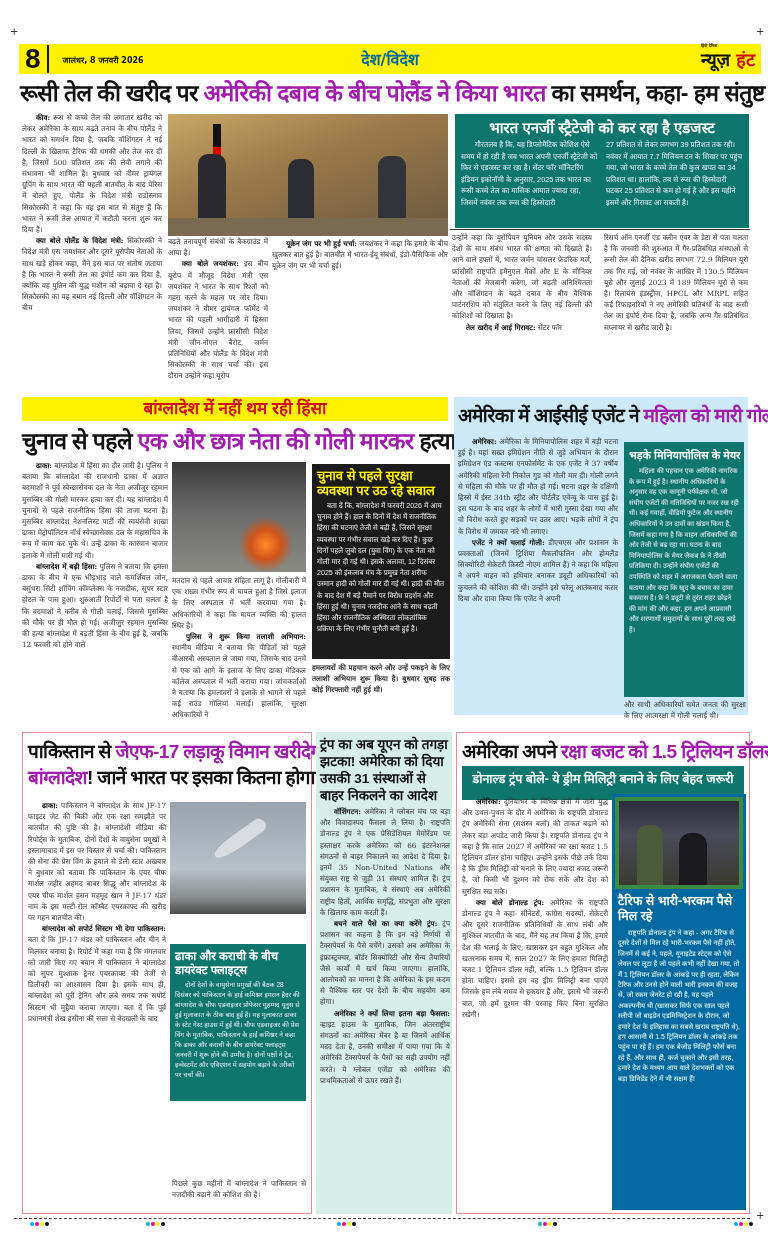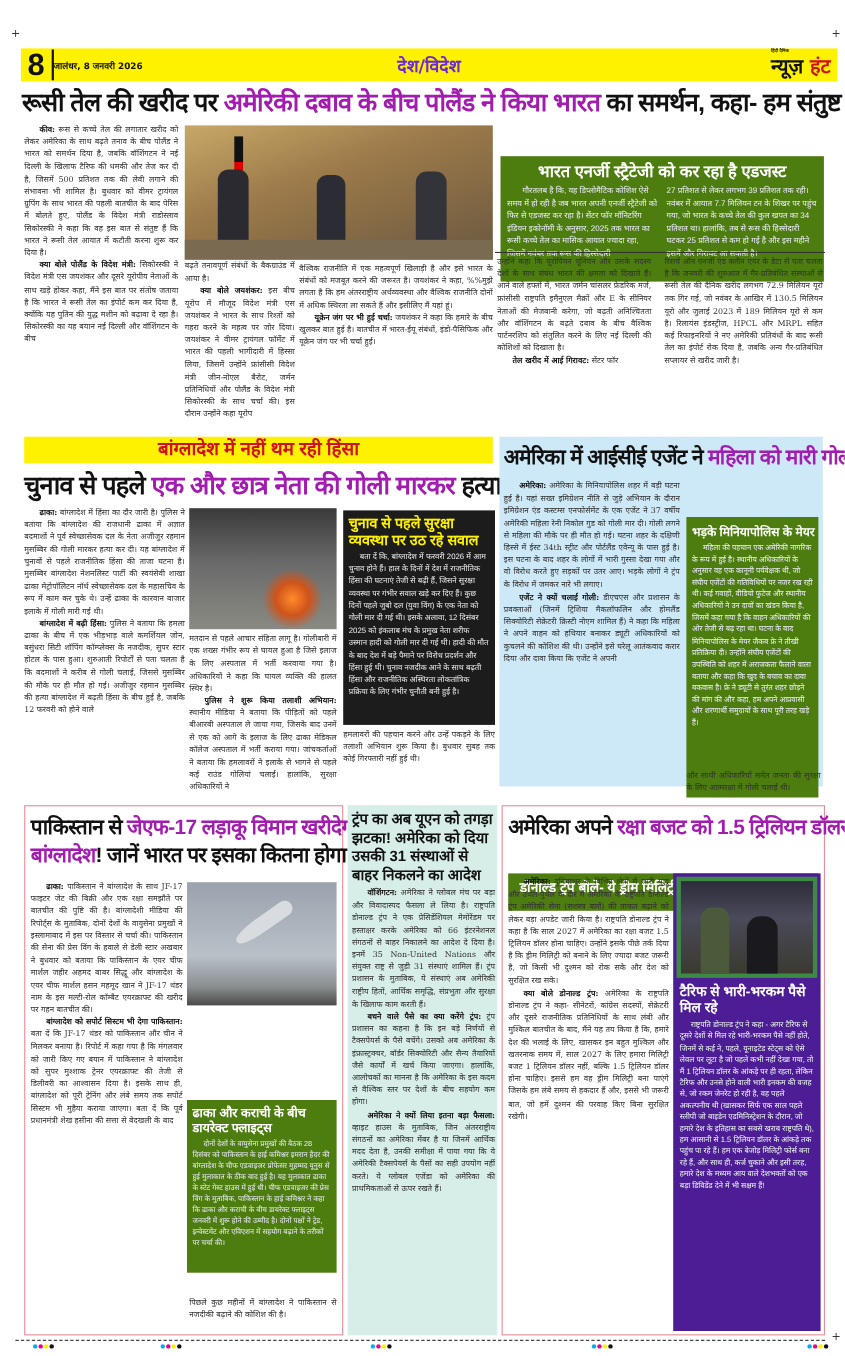--- a/index.html
+++ b/index.html
@@ -1,41 +1,41 @@
 <!DOCTYPE html>
 <html><head>
 <meta charset="utf-8">
 <style>
   * { box-sizing: border-box; margin: 0; padding: 0; }
   body { width: 768px; height: 1233px; background: #fff; font-family: "DejaVu Sans", sans-serif; color: #222; position: relative; overflow: hidden; }
   .page { position: absolute; left: 26px; top: 44px; width: 728px; }
   .masthead { height: 44px; background: #fff200; display: flex; align-items: center; position: relative; }
   .page-no { font-family: "Liberation Sans", sans-serif; font-weight: bold; font-size: 34px; color: #111; padding: 0 6px 0 6px; border-right: 2px solid #111; line-height: 36px; }
-  .dateline { font-size: 8px; color: #111; padding-left: 0; font-weight: bold; }
-  .section { position: absolute; left: 0; right: 0; text-align: center; font-size: 16px; font-weight: bold; color: #6d28d9; }
+  .dateline { font-size: 8px; color: #111; padding-left: 14px; font-weight: bold; }
+  .section { position: absolute; left: 0; right: 0; text-align: center; font-size: 16px; font-weight: bold; color: #0369a1; }
   .brand { position: absolute; right: 6px; font-size: 18px; font-weight: bold; color: #111; }
   .brand .hunt { color: #d0101b; }
   .brand .tiny { position: absolute; top: -4px; left: 0; font-size: 4px; color: #111; }
   .red { color: #a21caf; }
   .body-text { font-family: "DejaVu Serif", serif; font-size: 7.2px; line-height: 11.2px; text-align: justify; color: #333; }
   .body-text b { color: #111; }
   .indent { text-indent: 14px; }
   .abs { position: absolute; }
   .photo { background: linear-gradient(160deg, #c8a868 0%, #9c7a4a 40%, #6a5840 100%); }
   .photo-violence { background: radial-gradient(circle at 70% 75%, #ff8a2a 0%, #d0541a 12%, transparent 22%), linear-gradient(180deg, #3a3a3a 0%, #6a6a6a 45%, #8a8a84 100%); }
   .photo-jet { background: linear-gradient(180deg, #9aa3ad 0%, #b8c0c8 60%, #8a8e90 85%, #4a4a48 100%); }
   .photo-army { background: linear-gradient(180deg, #2c2c3a 0%, #4a4a5a 40%, #3a3a30 100%); border: 4px solid #3d8a44; }
-  .navy-box { background: #4d7c0f; color: #fff; margin-top: 28px; }
+  .navy-box { background: #0f766e; color: #fff; }
   .navy-box .box-title { font-family: "Liberation Sans", sans-serif; font-weight: bold; color: #fff; }
   .navy-box .box-text { font-family: "Liberation Sans", sans-serif; font-size: 7.3px; line-height: 11.6px; color: #eef; }
   .black-box { background: #1c1c1c; color: #fff; }
   .yellow-band { background: #fff200; color: #d0101b; font-weight: bold; text-align: center; font-family: "Liberation Sans", sans-serif; }
   .lightblue { background: #cde9f7; }
   .teal { background: #d6ede8; }
-  .green-box { background: #4c1d95; color: #fff; }
+  .green-box { background: #0369a1; color: #fff; }
   .pink-frame { border: 1.5px solid #e88c96; }
   .hl { font-family: "Liberation Sans", sans-serif; font-weight: bold; color: #111; white-space: nowrap; }
   .dash-line { border-top: 1.5px dashed #444; }
   .reg-mark { position: absolute; font-size: 10px; color: #333; }
   .dots { position: absolute; display: flex; gap: 1px; }
   .dots span { width: 4px; height: 4px; border-radius: 50%; display: inline-block; }
 </style>
 </head>
 <body>
 
@@ -72,21 +72,20 @@
   <div style="position:absolute;left:210px;top:42px;width:28px;height:68px;background:#33333a;border-radius:10px 10px 0 0;"></div>
   <div style="position:absolute;left:0;bottom:0;width:100%;height:18px;background:#7a6a52;"></div>
 </div>
 
 <div class="abs body-text" style="left:168px;top:236px;width:100px;">
   <p><span>बढ़ते तनावपूर्ण संबंधों के बैकग्राउंड में आया है।</span></p>
   <p class="indent"><b>क्या बोले जयशंकर:</b><span> इस बीच यूरोप में मौजूद विदेश मंत्री एस जयशंकर ने भारत के साथ रिश्तों को गहरा करने के महत्व पर जोर दिया। जयशंकर ने वीमर ट्रायंगल फॉर्मेट में भारत की पहली भागीदारी में हिस्सा लिया, जिसमें उन्होंने फ्रांसीसी विदेश मंत्री जीन-नोएल बैरोट, जर्मन प्रतिनिधियों और पोलैंड के विदेश मंत्री सिकोरस्की के साथ चर्चा की। इस दौरान उन्होंने कहा यूरोप</span></p>
 </div>
 
 <div class="abs body-text" style="left:272px;top:238px;width:176px;">
-  <p><span>वैश्विक राजनीति में एक महत्वपूर्ण खिलाड़ी है और इसे भारत के संबंधों को मजबूत करने की जरूरत है। जयशंकर ने कहा, %%मुझे लगता है कि हम अंतरराष्ट्रीय अर्थव्यवस्था और वैश्विक राजनीति दोनों में अधिक स्थिरता ला सकते हैं और इसीलिए मैं यहां हूं।</span></p>
   <p class="indent"><b>यूक्रेन जंग पर भी हुई चर्चा:</b><span> जयशंकर ने कहा कि हमारे के बीच खुलकर बात हुई है। बातचीत में भारत-ईयू संबंधों, इंडो-पैसिफिक और यूक्रेन जंग पर भी चर्चा हुई।</span></p>
 </div>
 
 <div class="abs navy-box" style="left:455px;top:114px;width:294px;height:114px;padding:3px 6px;">
   <div class="box-title" style="font-size:15px;text-align:center;margin-bottom:2px;white-space:nowrap;">भारत एनर्जी स्ट्रैटेजी को कर रहा है एडजस्ट</div>
   <div style="display:flex;gap:8px;">
     <div class="box-text indent" style="flex:1;">गौरतलब है कि, यह डिप्लोमैटिक कोशिश ऐसे समय में हो रही है जब भारत अपनी एनर्जी स्ट्रैटेजी को फिर से एडजस्ट कर रहा है। सेंटर फॉर मॉनिटरिंग इंडियन इकोनॉमी के अनुसार, 2025 तक भारत का रूसी कच्चे तेल का मासिक आयात ज्यादा रहा, जिसमें नवंबर तक रूस की हिस्सेदारी</div>
     <div class="box-text" style="flex:1;">27 प्रतिशत से लेकर लगभग 39 प्रतिशत तक रही। नवंबर में आयात 7.7 मिलियन टन के शिखर पर पहुंच गया, जो भारत के कच्चे तेल की कुल खपत का 34 प्रतिशत था। हालांकि, तब से रूस की हिस्सेदारी घटकर 25 प्रतिशत से कम हो गई है और इस महीने इसमें और गिरावट आ सकती है।</div>
   </div>
 </div>
@@ -116,21 +115,21 @@
 <div class="abs body-text" style="left:172px;top:575px;width:134px;">
   <p><span>मतदान से पहले आचार संहिता लागू है। गोलीबारी में एक शख्स गंभीर रूप से घायल हुआ है जिसे इलाज के लिए अस्पताल में भर्ती करवाया गया है। अधिकारियों ने कहा कि घायल व्यक्ति की हालत स्थिर है।</span></p>
   <p class="indent"><b>पुलिस ने शुरू किया तलाशी अभियान:</b><span> स्थानीय मीडिया ने बताया कि पीड़ितों को पहले बीआरबी अस्पताल ले जाया गया, जिसके बाद उनमें से एक को आगे के इलाज के लिए ढाका मेडिकल कॉलेज अस्पताल में भर्ती कराया गया। जांचकर्ताओं ने बताया कि हमलावरों ने इलाके से भागने से पहले कई राउंड गोलियां चलाईं। हालांकि, सुरक्षा अधिकारियों ने</span></p>
 </div>
 
 <div class="abs black-box" style="left:312px;top:464px;width:138px;height:195px;padding:4px 5px;">
   <div style="font-family:'Liberation Sans',sans-serif;font-weight:bold;font-size:13px;line-height:15px;color:#fff200;margin-bottom:3px;">चुनाव से पहले सुरक्षा व्यवस्था पर उठ रहे सवाल</div>
   <div style="font-family:'Liberation Sans',sans-serif;font-size:7.1px;line-height:11.2px;color:#eee;text-indent:10px;">बता दें कि, बांग्लादेश में फरवरी 2026 में आम चुनाव होने हैं। हाल के दिनों में देश में राजनीतिक हिंसा की घटनाएं तेजी से बढ़ी हैं, जिसने सुरक्षा व्यवस्था पर गंभीर सवाल खड़े कर दिए हैं। कुछ दिनों पहले जुबो दल (युवा विंग) के एक नेता को गोली मार दी गई थी। इसके अलावा, 12 दिसंबर 2025 को इंकलाब मंच के प्रमुख नेता शरीफ उस्मान हादी को गोली मार दी गई थी। हादी की मौत के बाद देश में बड़े पैमाने पर विरोध प्रदर्शन और हिंसा हुई थी। चुनाव नजदीक आने के साथ बढ़ती हिंसा और राजनीतिक अस्थिरता लोकतांत्रिक प्रक्रिया के लिए गंभीर चुनौती बनी हुई है।</div>
 </div>
 
-<div class="abs body-text" style="left:312px;top:662px;width:138px;">
+<div class="abs body-text" style="left:312px;top:662px;width:138px;font-weight:bold;">
   <p><span>हमलावरों की पहचान करने और उन्हें पकड़ने के लिए तलाशी अभियान शुरू किया है। बुधवार सुबह तक कोई गिरफ्तारी नहीं हुई थी।</span></p>
 </div>
 
 <div class="abs lightblue" style="left:454px;top:397px;width:294px;height:318px;"></div>
 <div class="abs hl" style="left:458px;top:402px;font-size:19px;letter-spacing:-0.6px;">
   <span>अमेरिका में आईसीई एजेंट ने </span><span class="red">महिला को मारी गोली</span>
 </div>
 <div class="abs body-text" style="left:458px;top:436px;width:160px;">
   <p class="indent"><b>अमेरिका:</b><span> अमेरिका के मिनियापोलिस शहर में बड़ी घटना हुई है। यहां सख्त इमिग्रेशन नीति से जुड़े अभियान के दौरान इमिग्रेशन एंड कस्टम्स एनफोर्समेंट के एक एजेंट ने 37 वर्षीय अमेरिकी महिला रेनी निकोल गुड को गोली मार दी। गोली लगने से महिला की मौके पर ही मौत हो गई। घटना शहर के दक्षिणी हिस्से में ईस्ट 34th स्ट्रीट और पोर्टलैंड एवेन्यू के पास हुई है। इस घटना के बाद शहर के लोगों में भारी गुस्सा देखा गया और वो विरोध करते हुए सड़कों पर उतर आए। भड़के लोगों ने ट्रंप के विरोध में जमकर नारे भी लगाए।</span></p>
   <p class="indent"><b>एजेंट ने क्यों चलाई गोली:</b><span> डीएचएस और प्रशासन के प्रवक्ताओं (जिनमें ट्रिशिया मैकलॉफलिन और होमलैंड सिक्योरिटी सेक्रेटरी क्रिस्टी नोएम शामिल हैं) ने कहा कि महिला ने अपने वाहन को हथियार बनाकर ड्यूटी अधिकारियों को कुचलने की कोशिश की थी। उन्होंने इसे घरेलू आतंकवाद करार दिया और दावा किया कि एजेंट ने अपनी</span></p>
@@ -150,21 +149,21 @@
 <div class="abs hl" style="left:28px;top:764px;font-size:19px;letter-spacing:-0.6px;">
   <span class="red">बांग्लादेश</span><span>! जानें भारत पर इसका कितना होगा असर</span>
 </div>
 <div class="abs body-text" style="left:28px;top:800px;width:138px;">
   <p class="indent"><b>ढाका:</b><span> पाकिस्तान ने बांग्लादेश के साथ JF-17 फाइटर जेट की बिक्री और एक रक्षा समझौते पर बातचीत की पुष्टि की है। बांग्लादेशी मीडिया की रिपोर्ट्स के मुताबिक, दोनों देशों के वायुसेना प्रमुखों ने इस्लामाबाद में इस पर विस्तार से चर्चा की। पाकिस्तान की सेना की प्रेस विंग के हवाले से डेली स्टार अखबार ने बुधवार को बताया कि पाकिस्तान के एयर चीफ मार्शल जहीर अहमद बाबर सिद्धू और बांग्लादेश के एयर चीफ मार्शल हसन महमूद खान ने JF-17 थंडर नाम के इस मल्टी-रोल कॉम्बैट एयरक्राफ्ट की खरीद पर गहन बातचीत की।</span></p>
   <p class="indent"><b>बांग्लादेश को सपोर्ट सिस्टम भी देगा पाकिस्तान:</b><span> बता दें कि JF-17 थंडर को पाकिस्तान और चीन ने मिलकर बनाया है। रिपोर्ट में कहा गया है कि मंगलवार को जारी किए गए बयान में पाकिस्तान ने बांग्लादेश को सुपर मुश्शाक ट्रेनर एयरक्राफ्ट की तेजी से डिलीवरी का आश्वासन दिया है। इसके साथ ही, बांग्लादेश को पूरी ट्रेनिंग और लंबे समय तक सपोर्ट सिस्टम भी मुहैया कराया जाएगा। बता दें कि पूर्व प्रधानमंत्री शेख हसीना की सत्ता से बेदखली के बाद</span></p>
 </div>
 <div class="abs photo-jet" style="left:170px;top:802px;width:136px;height:112px;">
   <div style="position:absolute;left:40px;top:30px;width:60px;height:14px;background:#d8dce0;transform:rotate(-35deg);border-radius:50% 8px 8px 50%;"></div>
 </div>
-<div class="abs navy-box" style="left:170px;top:972px;width:136px;height:157px;padding:5px 5px;">
+<div class="abs navy-box" style="left:170px;top:944px;width:136px;height:157px;padding:5px 5px;">
   <div class="box-title" style="font-size:11.5px;line-height:14px;margin-bottom:3px;">ढाका और कराची के बीच डायरेक्ट फ्लाइट्स</div>
   <div class="box-text" style="font-size:6.6px;line-height:10px;text-indent:10px;">दोनों देशों के वायुसेना प्रमुखों की बैठक 28 दिसंबर को पाकिस्तान के हाई कमिश्नर इमरान हैदर की बांग्लादेश के चीफ एडवाइजर प्रोफेसर मुहम्मद यूनुस से हुई मुलाकात के ठीक बाद हुई है। यह मुलाकात ढाका के स्टेट गेस्ट हाउस में हुई थी। चीफ एडवाइजर की प्रेस विंग के मुताबिक, पाकिस्तान के हाई कमिश्नर ने कहा कि ढाका और कराची के बीच डायरेक्ट फ्लाइट्स जनवरी में शुरू होने की उम्मीद है। दोनों पक्षों ने ट्रेड, इन्वेस्टमेंट और एविएशन में सहयोग बढ़ाने के तरीकों पर चर्चा की।</div>
 </div>
 <div class="abs body-text" style="left:172px;top:1178px;width:134px;">
   <p><span>पिछले कुछ महीनों में बांग्लादेश ने पाकिस्तान से नजदीकी बढ़ाने की कोशिश की है।</span></p>
 </div>
 
 <div class="abs teal" style="left:316px;top:732px;width:136px;height:482px;"></div>
 <div class="abs" style="left:320px;top:736px;width:130px;font-family:'Liberation Sans',sans-serif;font-weight:bold;font-size:13.5px;line-height:17px;color:#111;">ट्रंप का अब यूएन को तगड़ा झटका! अमेरिका को दिया उसकी 31 संस्थाओं से बाहर निकलने का आदेश</div>
 <div class="abs body-text" style="left:320px;top:806px;width:130px;">

